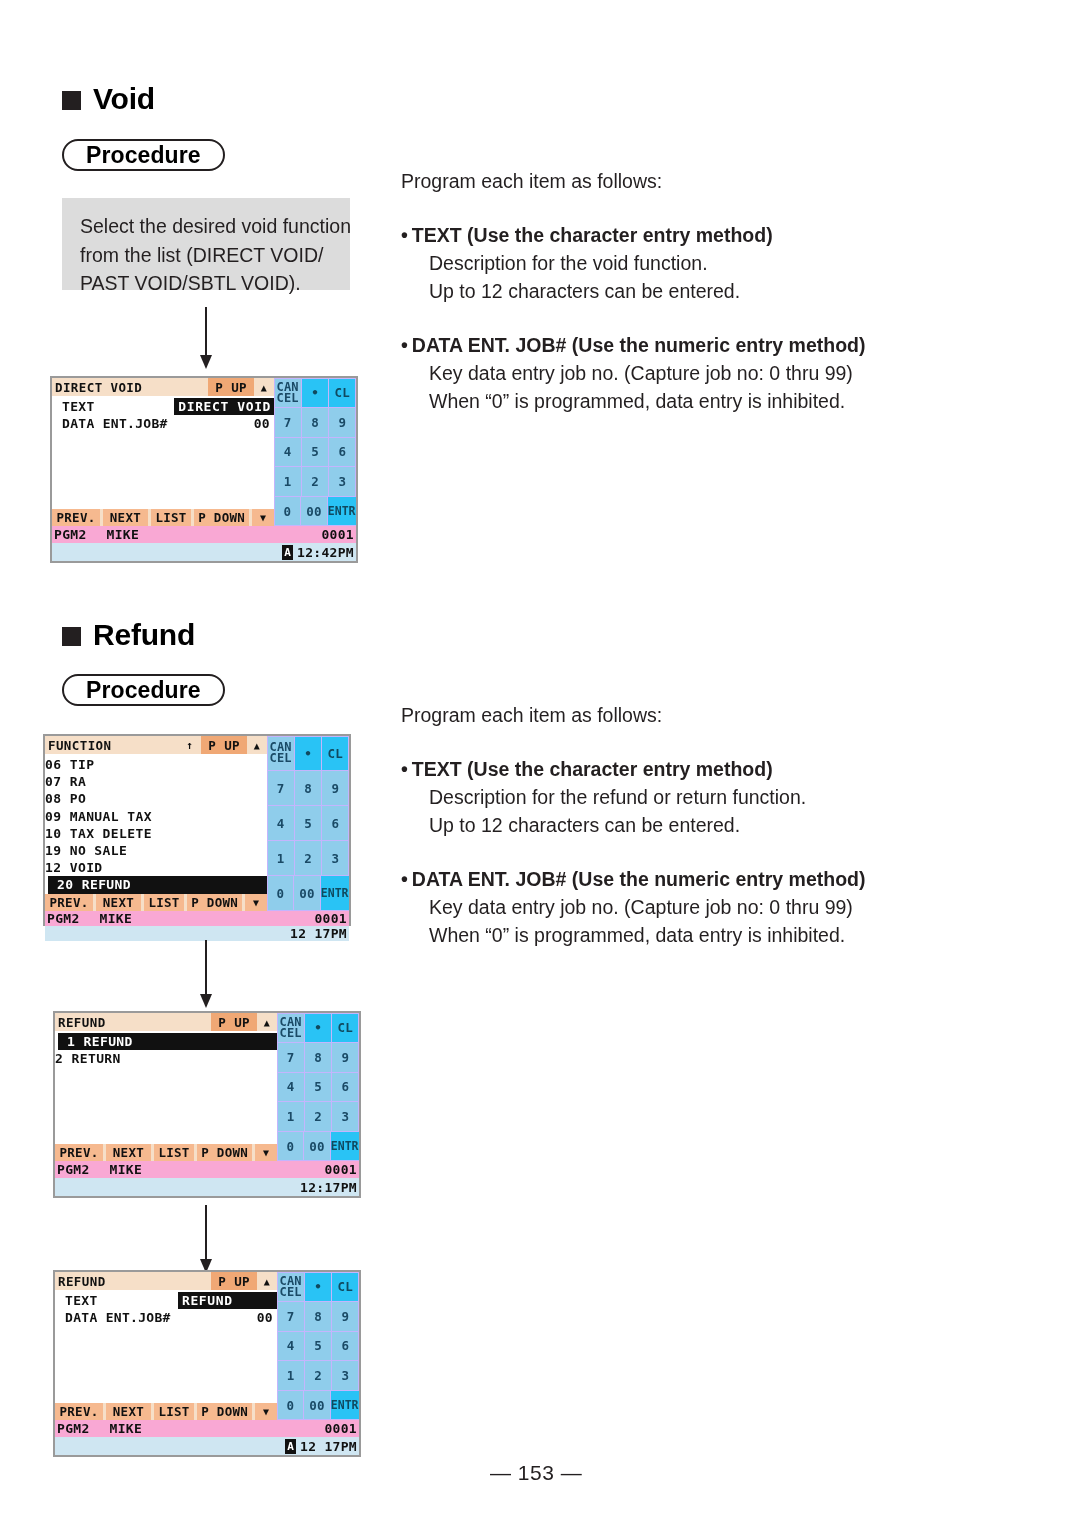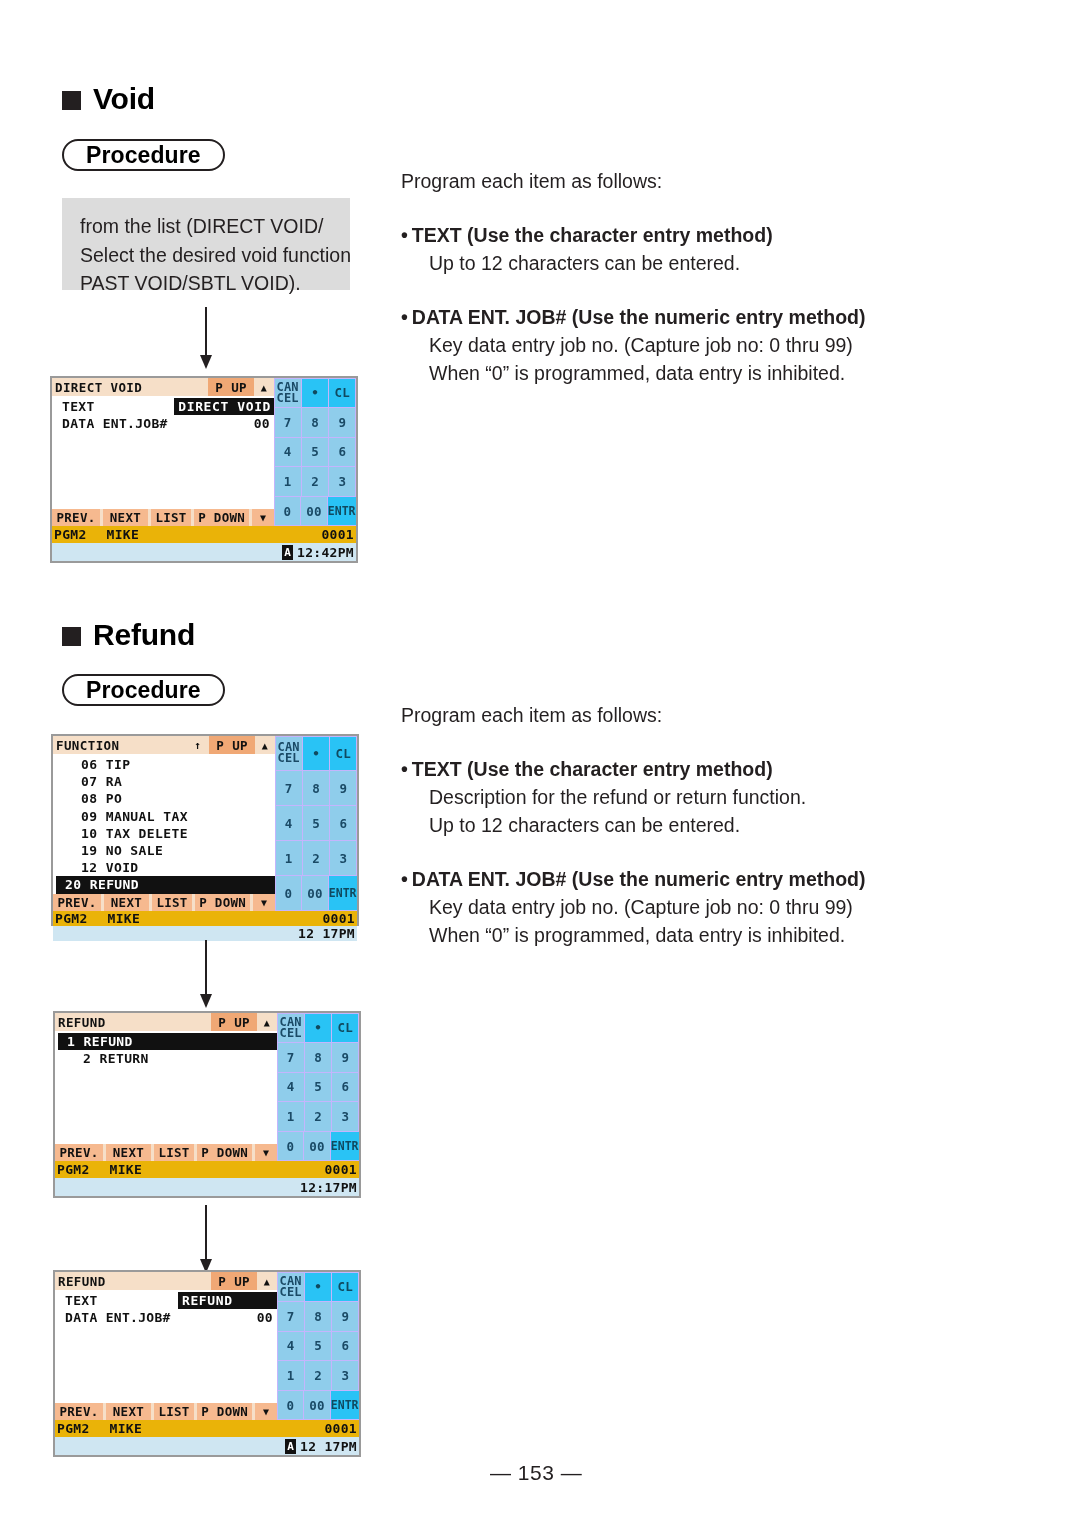--- a/index.html
+++ b/index.html
@@ -208,21 +208,21 @@
   }
   
   .lcd-listrow {
     height: 17.2px;
     display: flex;
     align-items: center;
     font-size: 13px;
     font-weight: bold;
     letter-spacing: 0.4px;
     color: #111111;
-    padding-left: 28px;
+    padding-left: 0;
     white-space: nowrap;
   }
   .lcd-listrow.selected {
     background: #111111;
     color: #ffffff;
     margin-left: 3px;
     padding-left: 9px;
   }
 
   
@@ -247,21 +247,21 @@
     text-align: right;
   }
   .fnkey.k1 { width: 52px; }
   .fnkey.k2 { width: 48px; }
   .fnkey.k3 { width: 42px; }
   .fnkey.k4 { width: 60px; }
   .fnkey.arrow { width: 18px; margin-right: 0; font-size: 10px; }
 
   
   .lcd-status {
-    background: #eab308;
+    background: #f9a8d4;
     height: 17px;
     display: flex;
     align-items: center;
     font-size: 13px;
     font-weight: bold;
     color: #111111;
     letter-spacing: 0.3px;
     position: relative;
   }
   .lcd-status .mode { padding-left: 2px; }
@@ -339,35 +339,36 @@
 <div class="section-heading" style="left:62px; top:82px;">
   <span class="bullet-square"></span>
   <span>Void</span>
 </div>
 
 <div class="procedure-pill" style="left:62px; top:139px;">
   <span>Procedure</span>
 </div>
 
 <div class="instruction-box" style="left:62px; top:198px; width:288px; height:92px;">
+  <div>Select the desired void function</div>
   <div>from the list (DIRECT VOID/</div>
-  <div>Select the desired void function</div>
   <div>PAST VOID/SBTL VOID).</div>
 </div>
 
 <div class="flow-arrow" style="left:199px; top:307px; height:62px;">
   <div class="shaft" style="height:48px;"></div>
   <div class="head" style="top:48px;"></div>
 </div>
 
 <div class="prose" style="left:401px; top:167px;">
   <div class="lead">Program each item as follows:</div>
   <div class="bullet-line">
     <span class="dot">•</span><span>TEXT (Use the character entry method)</span>
   </div>
+  <div class="sub">Description for the void function.</div>
   <div class="sub">Up to 12 characters can be entered.</div>
   <div class="gap"></div>
   <div class="bullet-line">
     <span class="dot">•</span><span>DATA ENT. JOB# (Use the numeric entry method)</span>
   </div>
   <div class="sub">Key data entry job no. (Capture job no: 0 thru 99)</div>
   <div class="sub">When “0” is programmed, data entry is inhibited.</div>
 </div>
 
 <div class="lcd" id="lcd-0" style="left:50px; top:376px; height:187px;">
@@ -455,21 +456,21 @@
   <div class="sub">Description for the refund or return function.</div>
   <div class="sub">Up to 12 characters can be entered.</div>
   <div class="gap"></div>
   <div class="bullet-line">
     <span class="dot">•</span><span>DATA ENT. JOB# (Use the numeric entry method)</span>
   </div>
   <div class="sub">Key data entry job no. (Capture job no: 0 thru 99)</div>
   <div class="sub">When “0” is programmed, data entry is inhibited.</div>
 </div>
 
-<div class="lcd" id="lcd-1" style="left:51px; top:734px; height:192px;">
+<div class="lcd" id="lcd-1" style="left:43px; top:734px; height:192px;">
     <div class="lcd-body" style="flex: 1 1 auto;">
       <div class="lcd-left">
         <div class="lcd-titlebar">
           <div class="lcd-title">FUNCTION</div>
           <div class="lcd-scroll-up">↑</div>
           <div class="lcd-pup">P UP</div>
           <div class="lcd-uparrow">▲</div>
         </div>
         <div class="lcd-content">
           <div class="lcd-listrow">06 TIP</div>

